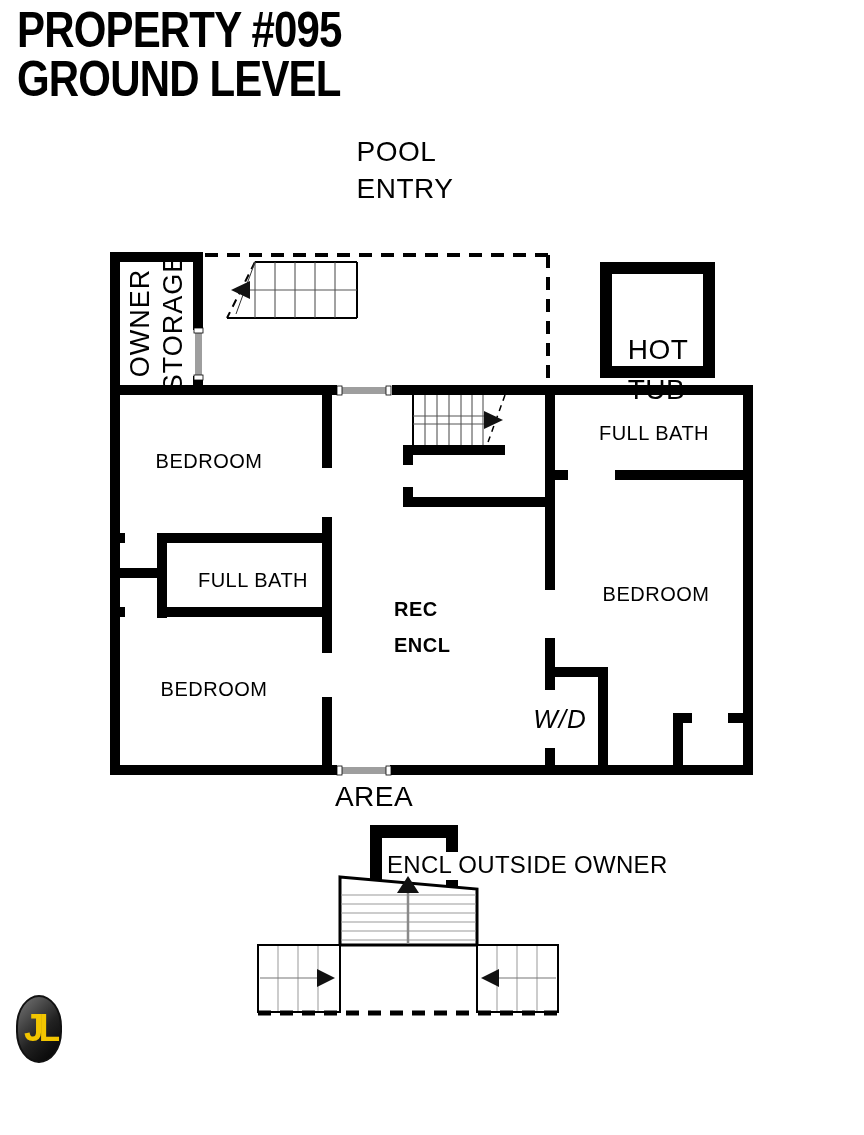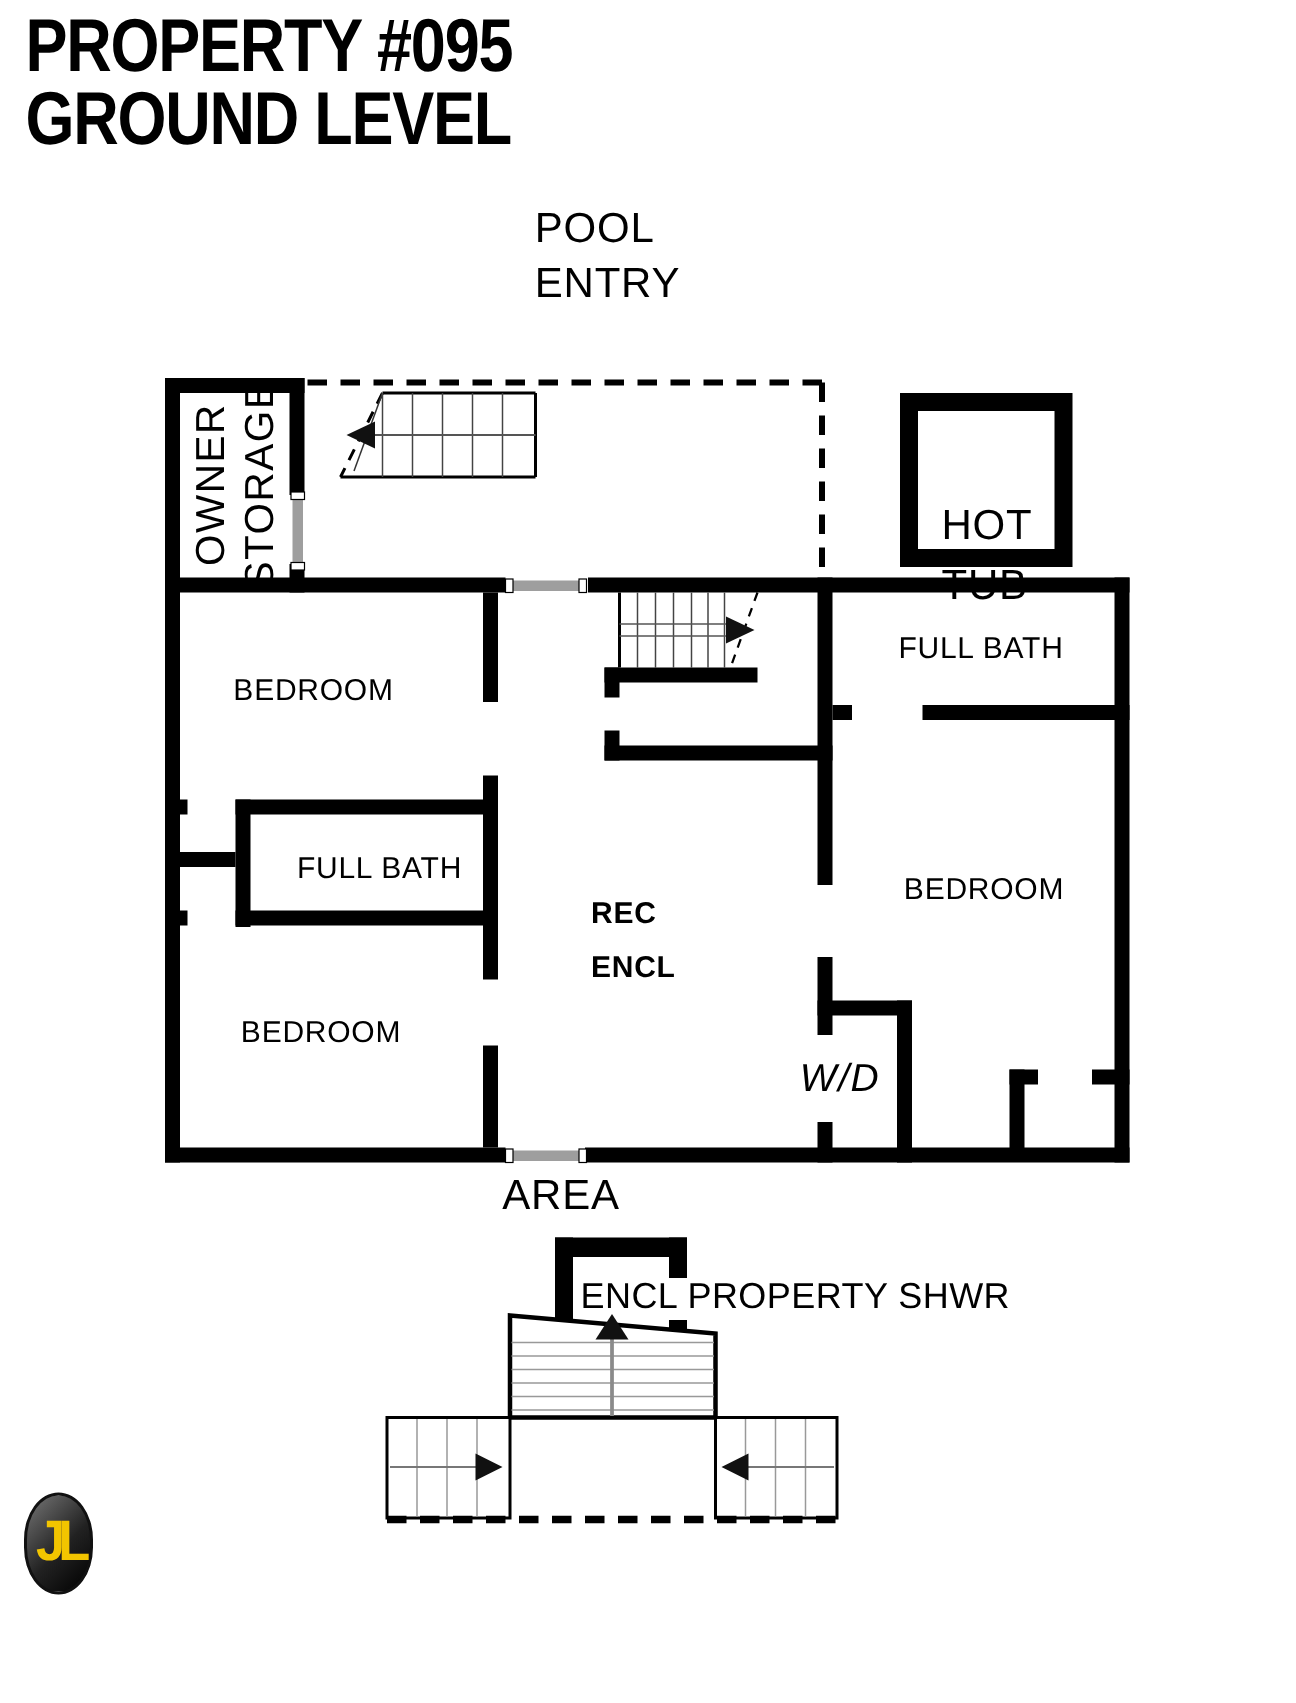--- a/index.html
+++ b/index.html
@@ -258,19 +258,19 @@
   </div>
 
   <div class="lbl center" style="left:656px;top:594px;">BEDROOM</div>
 
   <div class="lbl center" style="left:214px;top:689px;">BEDROOM</div>
 
   <div class="lbl center wd" style="left:560px;top:719px;font-style:italic;">W/D</div>
 
   <div class="lbl center entry" style="left:374px;top:797px;">AREA</div>
 
-  <div class="lbl shwr" style="left:387px;top:851px;">ENCL PROPERTY SHWR</div>
+  <div class="lbl shwr" style="left:387px;top:851px;">ENCL OUTSIDE OWNER</div>
 
   <div class="logo">
     <span class="logo-letters">JL</span>
   </div>
 
 </div>
 
 </body></html>

